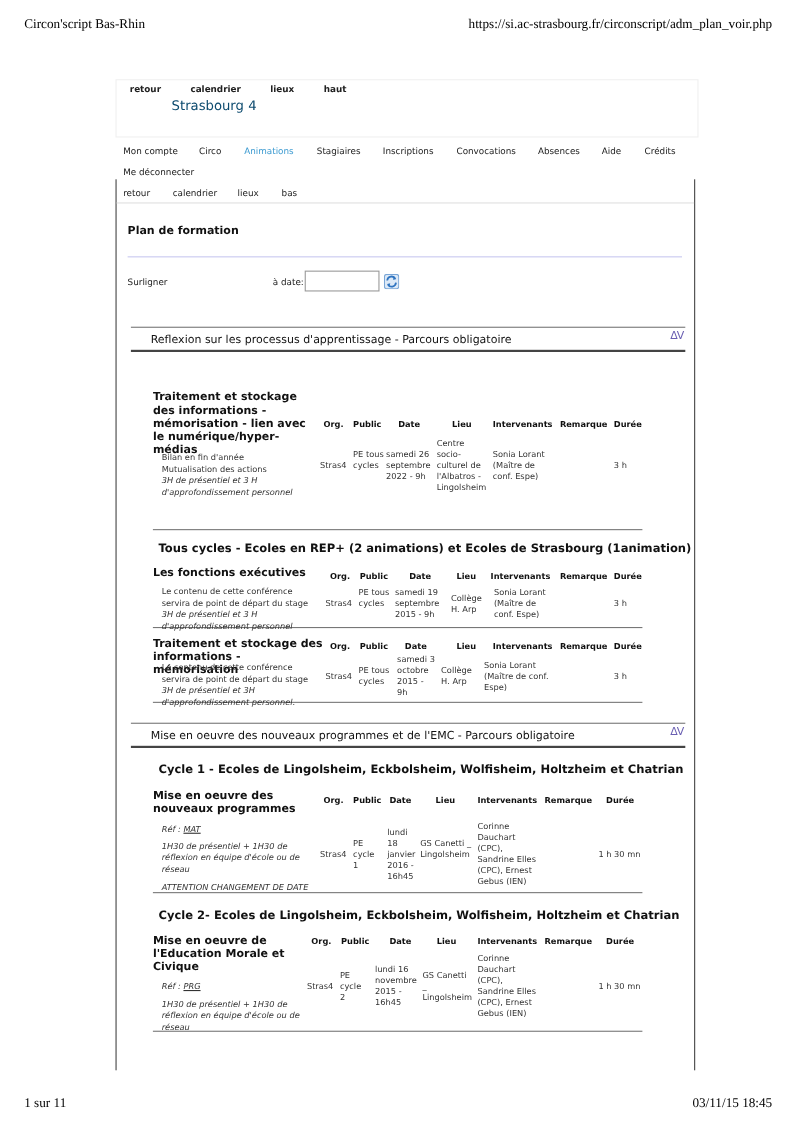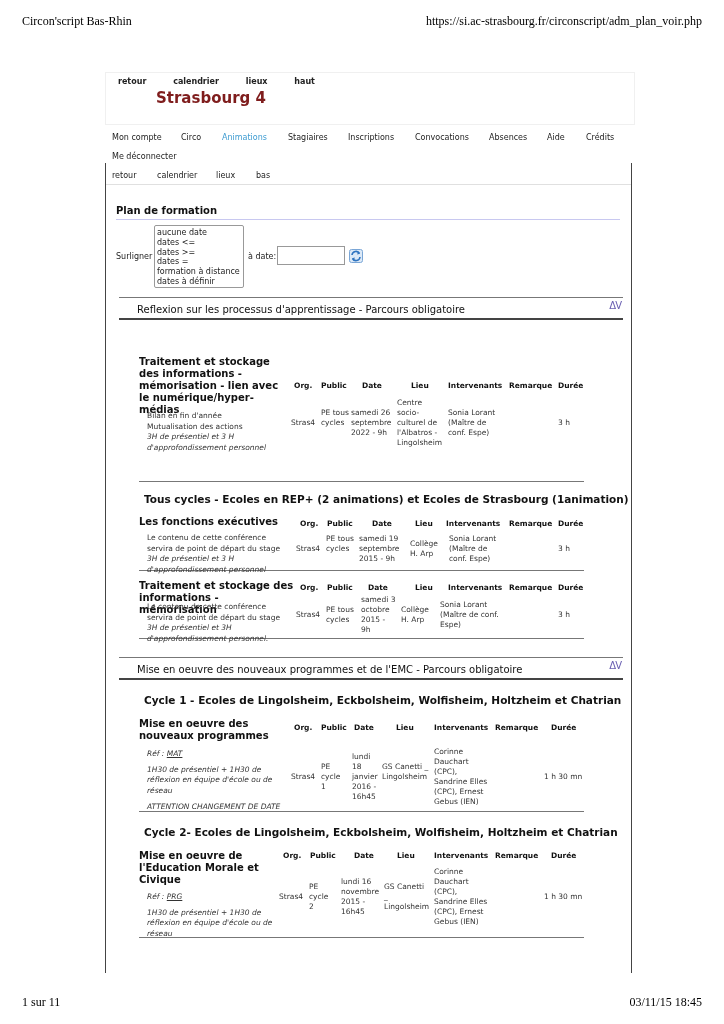--- a/index.html
+++ b/index.html
@@ -15,41 +15,41 @@
   .print-header .l, .print-footer .l { position: absolute; left: 22px; }
   .print-header .r, .print-footer .r { position: absolute; right: 22px; }
 
   .topbox {
     position: absolute; left: 105px; top: 72px; width: 530px; height: 53px;
     border: 1px solid #f0f0f0;
   }
   .toplinks { position: absolute; left: 12px; top: 4px; font-size: 8px; font-weight: bold; }
   .toplinks span { margin-right: 24px; color: #222; cursor: pointer; }
   .site-title {
-    position: absolute; left: 50px; top: 16px; font-size: 15px; color: #7f1d1d; font-weight: bold;
+    position: absolute; left: 50px; top: 16px; font-size: 12px; color: #0c4a6e;
   }
 
   .mainnav { position: absolute; left: 112px; top: 133px; width: 520px; font-size: 8px; }
   .mainnav .item { position: absolute; white-space: nowrap; cursor: pointer; color: #222; }
   .mainnav .item.active { color: #3d9bd1; }
 
   .frame {
     position: absolute; left: 105px; top: 163px; width: 527px; height: 810px;
     border-left: 1px solid #444; border-right: 1px solid #444;
   }
   .subnav {
     position: absolute; left: 0; top: 0; width: 525px; height: 22px;
     border-bottom: 1px solid #e0e0e0; font-size: 8px;
   }
   .subnav span { position: absolute; top: 8px; cursor: pointer; color: #222; }
 
   .plan-title {
     position: absolute; left: 10px; top: 42px; width: 504px;
     font-size: 10px; font-weight: bold; color: #111;
-    border-bottom: 1px solid #c8c8f0; padding-bottom: 3px;
+    border-bottom: 1px solid #c8c8f0; padding-bottom: 17px;
   }
   .surligner-lbl { position: absolute; left: 10px; top: 89px; font-size: 8px; }
   .listbox {
     position: absolute; left: 48px; top: 62px; width: 90px; height: 63px;
     border: 1px solid #999; border-radius: 2px; font-size: 8px; padding: 2px;
     line-height: 9.8px; background: #fff;
   }
   .listbox div { cursor: pointer; white-space: nowrap; }
   .adate-lbl { position: absolute; left: 142px; top: 89px; font-size: 8px; }
   .date-input {
@@ -112,28 +112,20 @@
 <div class="frame">
   <div class="subnav">
     <span style="left:6px">retour</span>
     <span style="left:51px">calendrier</span>
     <span style="left:110px">lieux</span>
     <span style="left:150px">bas</span>
   </div>
 
   <div class="plan-title">Plan de formation</div>
   <span class="surligner-lbl">Surligner</span>
-  <div class="listbox">
-    <div>aucune date</div>
-    <div>dates &lt;=</div>
-    <div>dates &gt;=</div>
-    <div>dates =</div>
-    <div>formation à distance</div>
-    <div>dates à définir</div>
-  </div>
   <span class="adate-lbl">à date:</span>
   <input class="date-input" type="text" value="" style="">
   <svg class="refresh-icon" viewBox="0 0 14 14">
     <rect x="0.5" y="0.5" width="13" height="13" rx="2" fill="#dce9f7" stroke="#7aa6d6"></rect>
     <path d="M3 6 A4 4 0 0 1 10.5 4.5" fill="none" stroke="#2f74c0" stroke-width="1.6"></path>
     <path d="M9 2.5 L11 4.8 L8.2 5.4 Z" fill="#2f74c0"></path>
     <path d="M11 8 A4 4 0 0 1 3.5 9.5" fill="none" stroke="#2f74c0" stroke-width="1.6"></path>
     <path d="M5 11.5 L3 9.2 L5.8 8.6 Z" fill="#2f74c0"></path>
   </svg>
 

